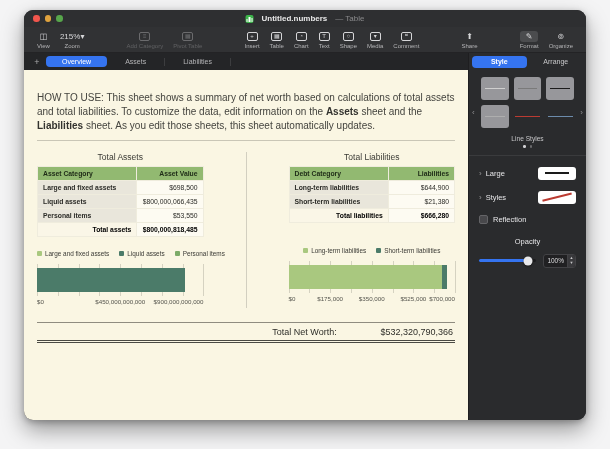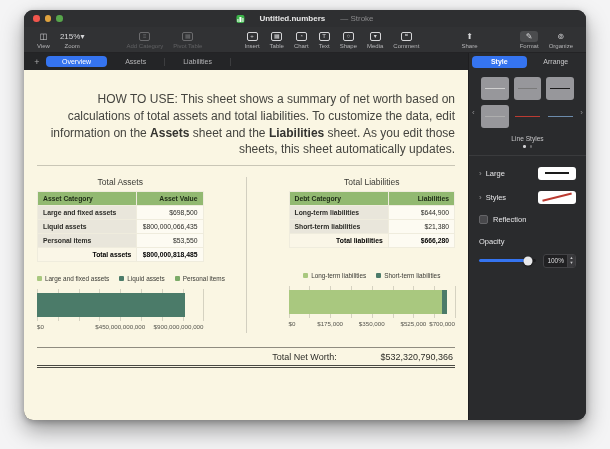--- a/index.html
+++ b/index.html
@@ -8,21 +8,21 @@
 
   .window { position:absolute; left:24px; top:10px; width:562px; height:410px;
     border-radius:9px; overflow:hidden; background:#2e2f31;
     box-shadow:0 10px 22px rgba(0,0,0,.38), 0 2px 6px rgba(0,0,0,.25); }
 
   
   .titlebar { height:17px; background:#2e2f31; display:flex; align-items:center; position:relative; }
   .traffic { display:flex; gap:5px; margin-left:9px; }
   .light { width:6.5px; height:6.5px; border-radius:50%; }
   .light.red{ background:#f2564d; } .light.yellow{ background:#e0a33e; } .light.green{ background:#57a64b; }
-  .titlewrap { position:absolute; left:50%; transform:translateX(-50%); display:flex; align-items:center; gap:15px; white-space:nowrap; }
+  .titlewrap { position:absolute; left:50%; transform:translateX(-50%); display:flex; align-items:center; gap:8px; white-space:nowrap; }
   .docicon { width:8px; height:8px; border-radius:2px; background:#3cb54a; display:flex; align-items:flex-end; justify-content:center; gap:1px; padding:1px; }
   .docicon i { display:block; width:1.3px; background:#fff; }
   .doc-title { font-size:8px; font-weight:bold; color:#e8e8e8; }
   .doc-edited { font-size:8px; color:#8a8a8c; }
 
   
   .toolbar { height:26px; background:#313234; display:flex; align-items:center; padding:0 8px; border-bottom:1px solid #232325; }
   .tbtn { display:flex; flex-direction:column; align-items:center; justify-content:center; gap:1px; margin:0 5px; }
   .tbtn .glyph { height:11px; display:flex; align-items:center; justify-content:center; color:#d6d6d8; font-size:8px; }
   .tbtn .lbl { font-size:6px; color:#b4b4b6; white-space:nowrap; }
@@ -39,21 +39,21 @@
   .tabbar { height:17px; background:#242527; display:flex; align-items:center; padding:0 6px; gap:2px; }
   .tab-add { color:#a9a9ab; font-size:9px; width:14px; text-align:center; }
   .tab { font-size:7px; color:#b5b5b7; padding:2px 16px; border-radius:4px; position:relative; }
   .tab.active { background:var(--accent,#3574f0); color:#fff; }
   .tabsep { width:1px; height:8px; background:#3c3d3f; }
 
   .canvas { flex:1; background:var(--canvas,#faf6e3); padding:15px 13px 0 13px; overflow:hidden; }
 
   .sheet-title { font-family:"Liberation Serif", serif; font-size:20px; font-weight:bold; color:#33332f;
     padding-bottom:5px; border-bottom:2.5px solid #3a3a36; }
-  .howto { margin-top:6px; font-size:12px; line-height:1.4; color:#44443f;text-align:right; }
+  .howto { margin-top:6px; font-size:10px; line-height:1.4; color:#44443f; }
   .howto b { color:#33332f; }
   .thinrule { margin-top:7px; height:1px; background:#c9c6b6; }
 
   
   .cols { display:flex; margin-top:11px;gap:36px; }
   .col { flex:1; min-width:0; }
   .vdivider { width:1px; background:#d2cfc0; margin:0 6px; }
 
   .table-title { text-align:center; font-size:8.5px; color:#3a3a35; margin-bottom:4px; }
   table { width:100%; border-collapse:collapse; }
@@ -107,21 +107,21 @@
 
   .sb-row { display:flex; align-items:center; padding:0 10px; margin-top:11px; }
   .disc { color:#98989a; font-size:8px; margin-right:4px; }
   .sb-lbl { font-size:7.5px; color:#e6e6e8; }
   .preview { margin-left:auto; width:38px; height:13px; background:#fff; border-radius:3px; display:flex; align-items:center; justify-content:center; overflow:hidden; }
   .preview .hline { width:62%; height:1.5px; background:#1a1a1a; }
   .preview .dline { width:80%; height:1.5px; background:#bb3b32; transform:rotate(-14deg); }
 
   .checkbox { width:9px; height:9px; border-radius:2px; background:#48484b; border:1px solid #646467; margin-right:5px; }
 
-  .opacity-block { padding:0 10px; margin-top:13px; }
+  .opacity-block { padding:0 10px; margin-top:13px;text-align:center; }
   .op-row { display:flex; align-items:center; margin-top:8px; }
   .slider { position:relative; flex:1; height:3px; border-radius:2px; background:#1c1c1e; }
   .slider .fill { position:absolute; left:0; top:0; bottom:0; width:85%; background:var(--accent,#3574f0); border-radius:2px; }
   .slider .thumb { position:absolute; left:85%; top:50%; transform:translate(-50%,-50%); width:9px; height:9px; border-radius:50%; background:#e8e8ea; box-shadow:0 1px 2px rgba(0,0,0,.5); }
   .op-value { margin-left:7px; display:flex; align-items:stretch; background:#202022; border:1px solid #424245; border-radius:3px; height:14px; }
   .op-num { font-size:6.5px; color:#dedee0; display:flex; align-items:center; padding:0 3px; }
   .stepper { width:8px; background:#39393c; border-left:1px solid #424245; border-radius:0 2px 2px 0; display:flex; flex-direction:column; align-items:center; justify-content:center; color:#c6c6c8; font-size:4px; line-height:1.1; }
 </style>
 </head>
 <body>
@@ -134,21 +134,21 @@
       <span class="light yellow"></span>
       <span class="light green"></span>
     </div>
     <div class="titlewrap">
       <span class="docicon">
           <i style="height:3px"></i>
           <i style="height:5px"></i>
           <i style="height:4px"></i>
         </span>
       <span class="doc-title">Untitled.numbers</span>
-      <span class="doc-edited">— Stroke</span>
+      <span class="doc-edited">— Table</span>
     </div>
   </div>
 
   <div class="toolbar">
     <div class="tbtn">
       <span class="glyph">◫</span>
       <span class="lbl">View</span>
     </div>
     <div class="tbtn">
       <span class="glyph zoombtn"><span>215%</span> ▾</span>

